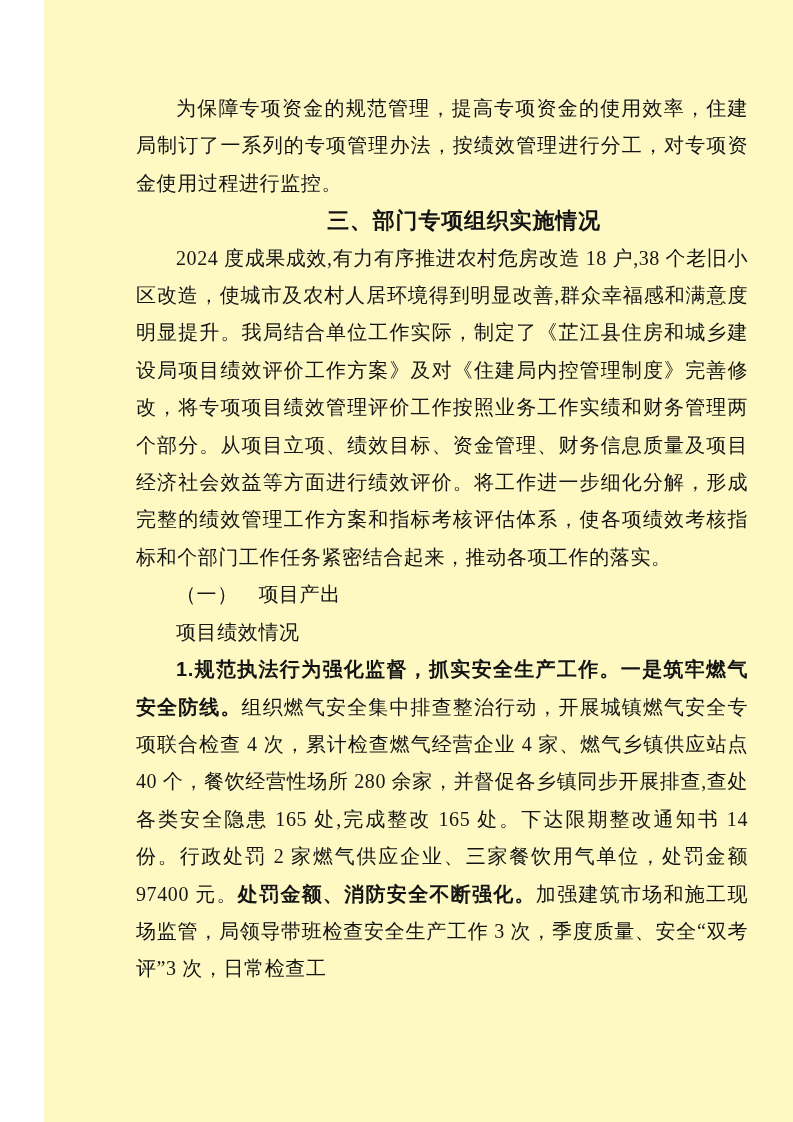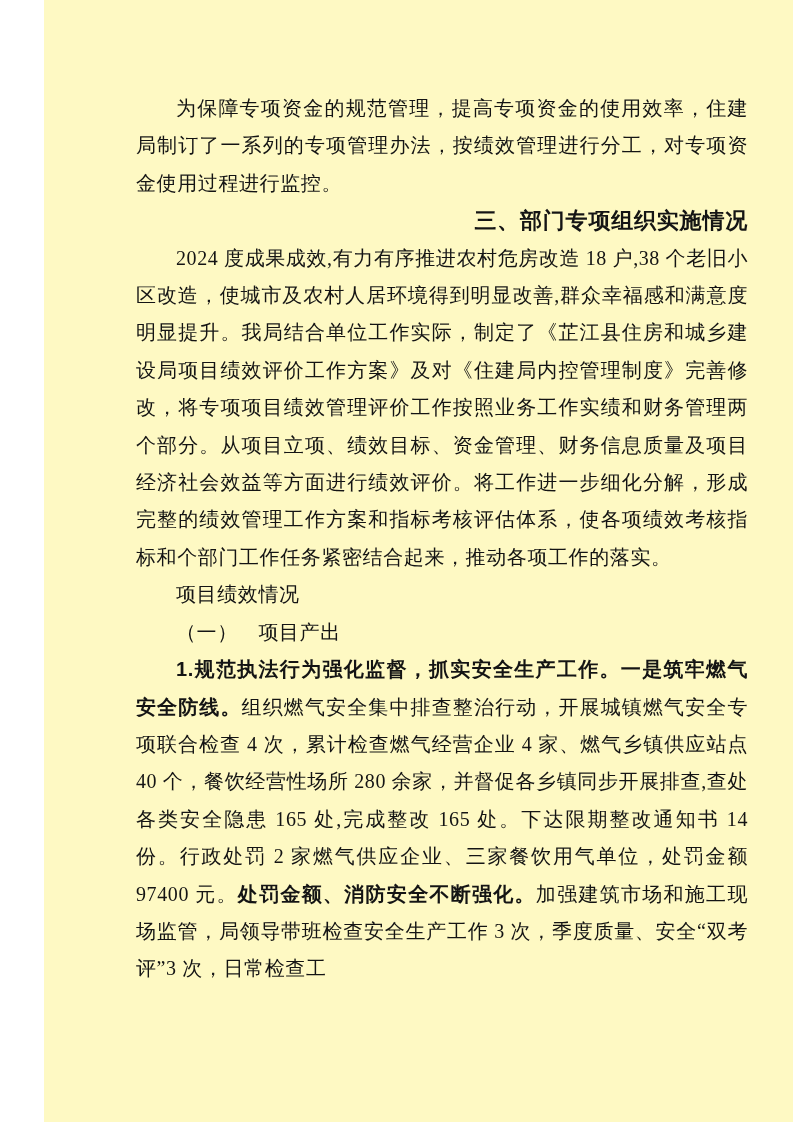--- a/index.html
+++ b/index.html
@@ -30,21 +30,21 @@
     text-align: justify;
     text-indent: 2em;
     letter-spacing: 0.6px;
   }
   h2.heading {
     margin: 0;
     font-size: 22px;
     line-height: 37.4px;
     font-weight: 700;
     text-indent: 2em;
-    text-align: right;
+    text-align: center;
     letter-spacing: 0.8px;
     font-family: "Liberation Sans", sans-serif;
   }
   .run-bold {
     font-weight: 700;
     font-family: "Liberation Sans", sans-serif;
   }
   .footer {
     position: absolute;
     left: 0;
@@ -61,22 +61,22 @@
 
 <div class="page">
   <div class="content">
 
     <p class="body"><span>为保障专项资金的规范管理，提高专项资金的使用效率，住建局制订了一系列的专项管理办法，按绩效管理进行分工，对专项资金使用过程进行监控。</span></p>
 
     <h2 class="heading"><span>三、部门专项组织实施情况</span></h2>
 
     <p class="body"><span>2024 度成果成效,有力有序推进农村危房改造 18 户,38 个老旧小区改造，使城市及农村人居环境得到明显改善,群众幸福感和满意度明显提升。我局结合单位工作实际，制定了《芷江县住房和城乡建设局项目绩效评价工作方案》及对《住建局内控管理制度》完善修改，将专项项目绩效管理评价工作按照业务工作实绩和财务管理两个部分。从项目立项、绩效目标、资金管理、财务信息质量及项目经济社会效益等方面进行绩效评价。将工作进一步细化分解，形成完整的绩效管理工作方案和指标考核评估体系，使各项绩效考核指标和个部门工作任务紧密结合起来，推动各项工作的落实。</span></p>
 
+    <p class="body"><span>（一）　项目产出</span></p>
+
     <p class="body"><span>项目绩效情况</span></p>
-
-    <p class="body"><span>（一）　项目产出</span></p>
 
     <p class="body"><span class="run-bold">1.规范执法行为强化监督，抓实安全生产工作。一是筑牢燃气安全防线。</span><span>组织燃气安全集中排查整治行动，开展城镇燃气安全专项联合检查 4 次，累计检查燃气经营企业 4 家、燃气乡镇供应站点 40 个，餐饮经营性场所 280 余家，并督促各乡镇同步开展排查,查处各类安全隐患 165 处,完成整改 165 处。下达限期整改通知书 14 份。行政处罚 2 家燃气供应企业、三家餐饮用气单位，处罚金额 97400 元。</span><span class="run-bold">处罚金额、消防安全不断强化。</span><span>加强建筑市场和施工现场监管，局领导带班检查安全生产工作 3 次，季度质量、安全“双考评”3 次，日常检查工</span></p>
 
   </div>
 
   <div class="footer">49</div>
 </div>
 
 </body></html>

